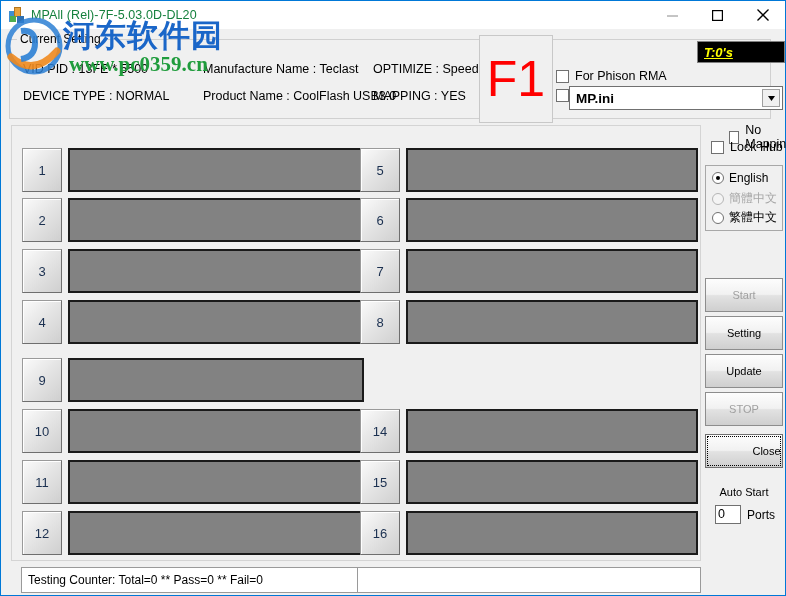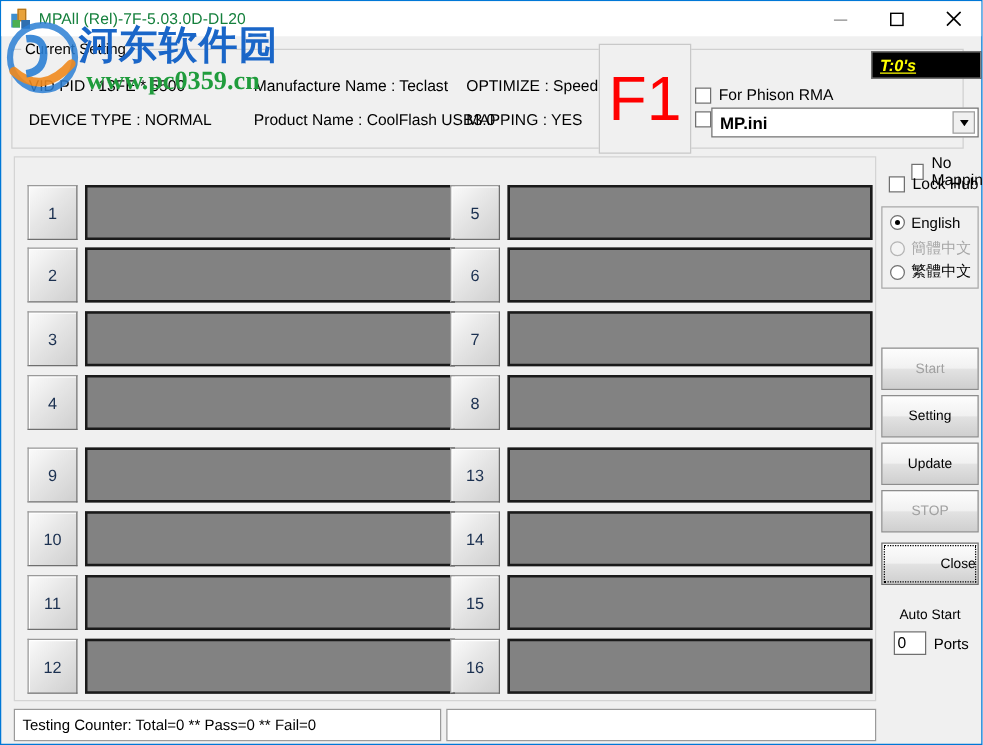--- a/index.html
+++ b/index.html
@@ -138,21 +138,21 @@
   .autoinput{
     width:26px;height:19px;background:#fff;border:1px solid #707070;box-sizing:border-box;
     font-size:12.5px;padding-left:2px;line-height:17px;color:#000;
   }
   
   .statusbar{
     position:absolute;top:566px;height:26px;
     background:#ffffff;border:1px solid #9a9a9a;box-sizing:border-box;
     display:flex;align-items:center;font-size:12px;
   }
-  .sb-left{left:10px;width:342px;}
+  .sb-left{left:20px;width:342px;}
   .sb-right{left:356px;width:344px;}
   .sb-left span{margin-left:6px;}
   
   .watermark{position:absolute;left:0;top:14px;width:340px;height:80px;pointer-events:none;}
   .wm-cn{position:absolute;left:62px;top:0px;font-size:31px;font-weight:bold;color:#1a66c8;
     font-family:"DejaVu Sans",sans-serif;letter-spacing:1px;}
   .wm-url{position:absolute;left:68px;top:37px;font-size:21px;font-weight:bold;color:#1f9c3c;
     font-family:"Liberation Serif",serif;}
   .wm-logo{position:absolute;left:4px;top:2px;width:58px;height:58px;}
 </style>
@@ -283,24 +283,20 @@
     </div>
     <div class="portrow" style="left:348px;top:123px;">
       <div class="portbtn">7</div>
       <div class="portstatus w-right"></div>
     </div>
     <div class="portrow" style="left:348px;top:174px;">
       <div class="portbtn">8</div>
       <div class="portstatus w-right"></div>
     </div>
 
-    <div class="portrow" style="left:348px;top:232px;">
-      <div class="portbtn">13</div>
-      <div class="portstatus w-right"></div>
-    </div>
     <div class="portrow" style="left:348px;top:283px;">
       <div class="portbtn">14</div>
       <div class="portstatus w-right"></div>
     </div>
     <div class="portrow" style="left:348px;top:334px;">
       <div class="portbtn">15</div>
       <div class="portstatus w-right"></div>
     </div>
     <div class="portrow" style="left:348px;top:385px;">
       <div class="portbtn">16</div>

